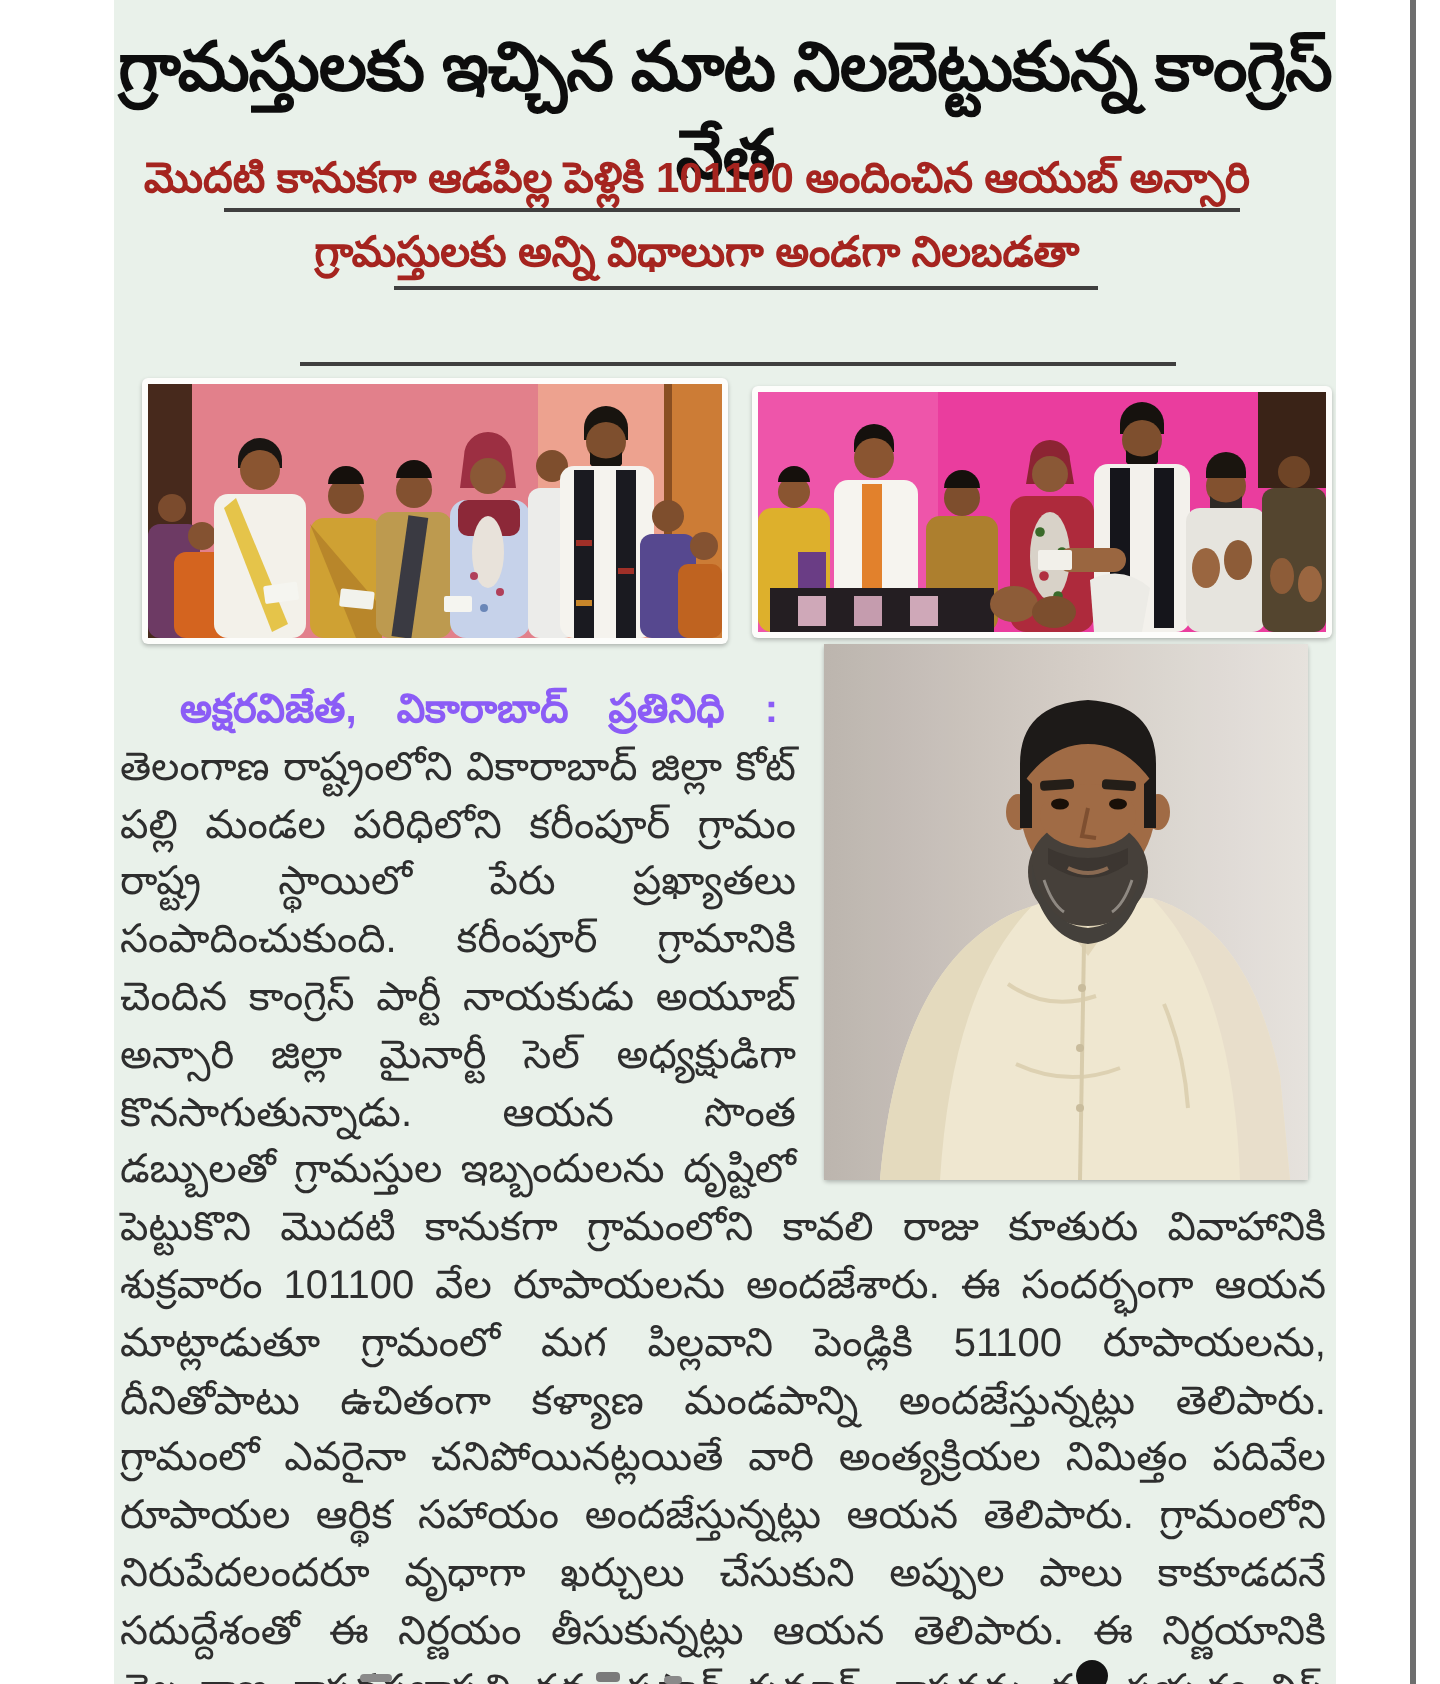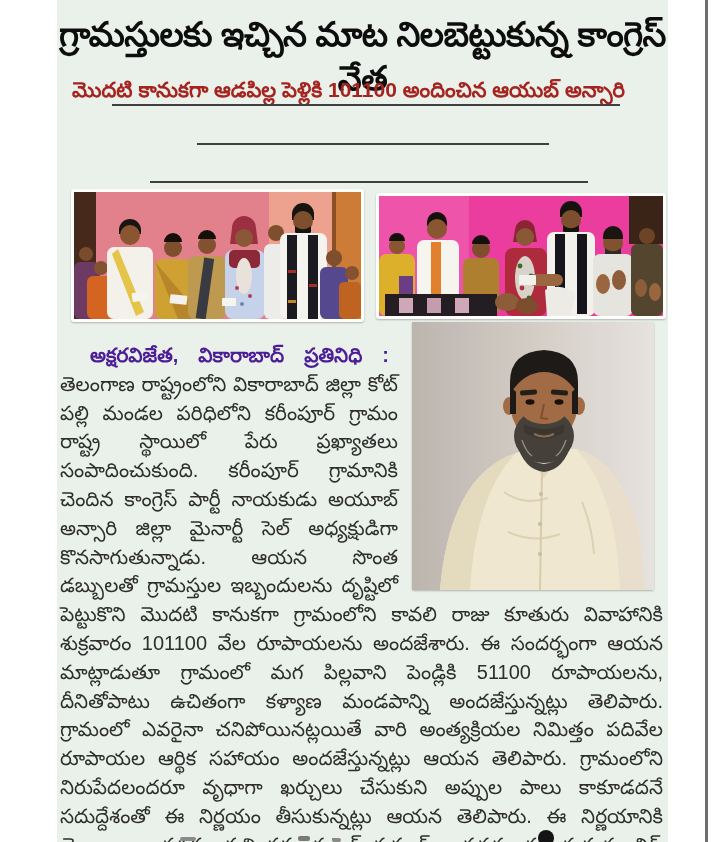--- a/index.html
+++ b/index.html
@@ -45,39 +45,40 @@
 
   .body-text {
     position:absolute; left:60px; top:341px; width:603px;
     font-size:20px; line-height:28.8px; color:#2e2e2e;
     text-align:justify; text-indent:30px;
   }
   .portrait-spacer {
     float:right; width:255px; height:258px;
     margin-left:10px;
   }
-  .lead-in { font-weight:bold; color:#4c1d95; margin-right:9px; }
+  .lead-in { font-weight:bold; color:#8b5cf6; margin-right:9px; }
 
   .cutoff-mark { position:absolute; }
   .cutoff-blob { left:538px; top:830px; width:16px; height:16px; border-radius:50%; background:#141414; }
   .cutoff-a { left:180px; top:837px; width:16px; height:4px; border-radius:2px; background:#8a8a8a; }
   .cutoff-b { left:298px; top:836px; width:12px; height:5px; border-radius:2px; background:#7a7a7a; }
   .cutoff-c { left:332px; top:838px; width:9px;  height:4px; border-radius:2px; background:#8a8a8a; }
 </style>
 </head>
 <body>
 
 <div class="page">
   <div class="article-bg"></div>
   <div class="right-rule"></div>
 
   <div class="headline">గ్రామస్తులకు ఇచ్చిన మాట నిలబెట్టుకున్న కాంగ్రెస్ నేత</div>
 
   <div class="subhead subhead-1">మొదటి కానుకగా ఆడపిల్ల పెళ్లికి 101100 అందించిన ఆయుబ్ అన్సారి</div>
   <div class="underline underline-1"></div>
+  <div class="subhead subhead-2">గ్రామస్తులకు అన్ని విధాలుగా అండగా నిలబడతా</div>
   <div class="underline underline-2"></div>
   <div class="underline underline-3"></div>
 
   <div class="photo-frame photo-left">
     <svg viewBox="0 0 287 127" preserveAspectRatio="none">
       <g>
         <rect x="0" y="0" width="287" height="127" fill="#e2808b"></rect>
         <rect x="195" y="0" width="70" height="127" fill="#eda28f"></rect>
         <rect x="0" y="0" width="22" height="127" fill="#47291c"></rect>
         <rect x="260" y="0" width="27" height="127" fill="#cc7c36"></rect>

